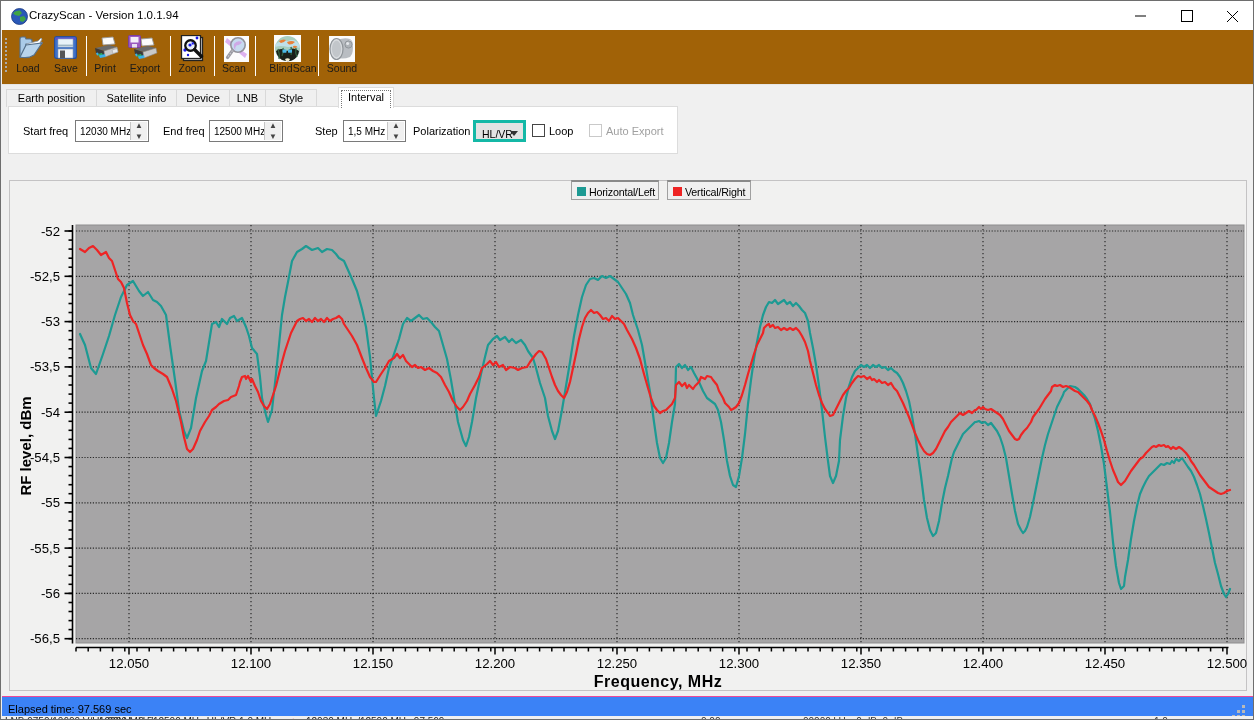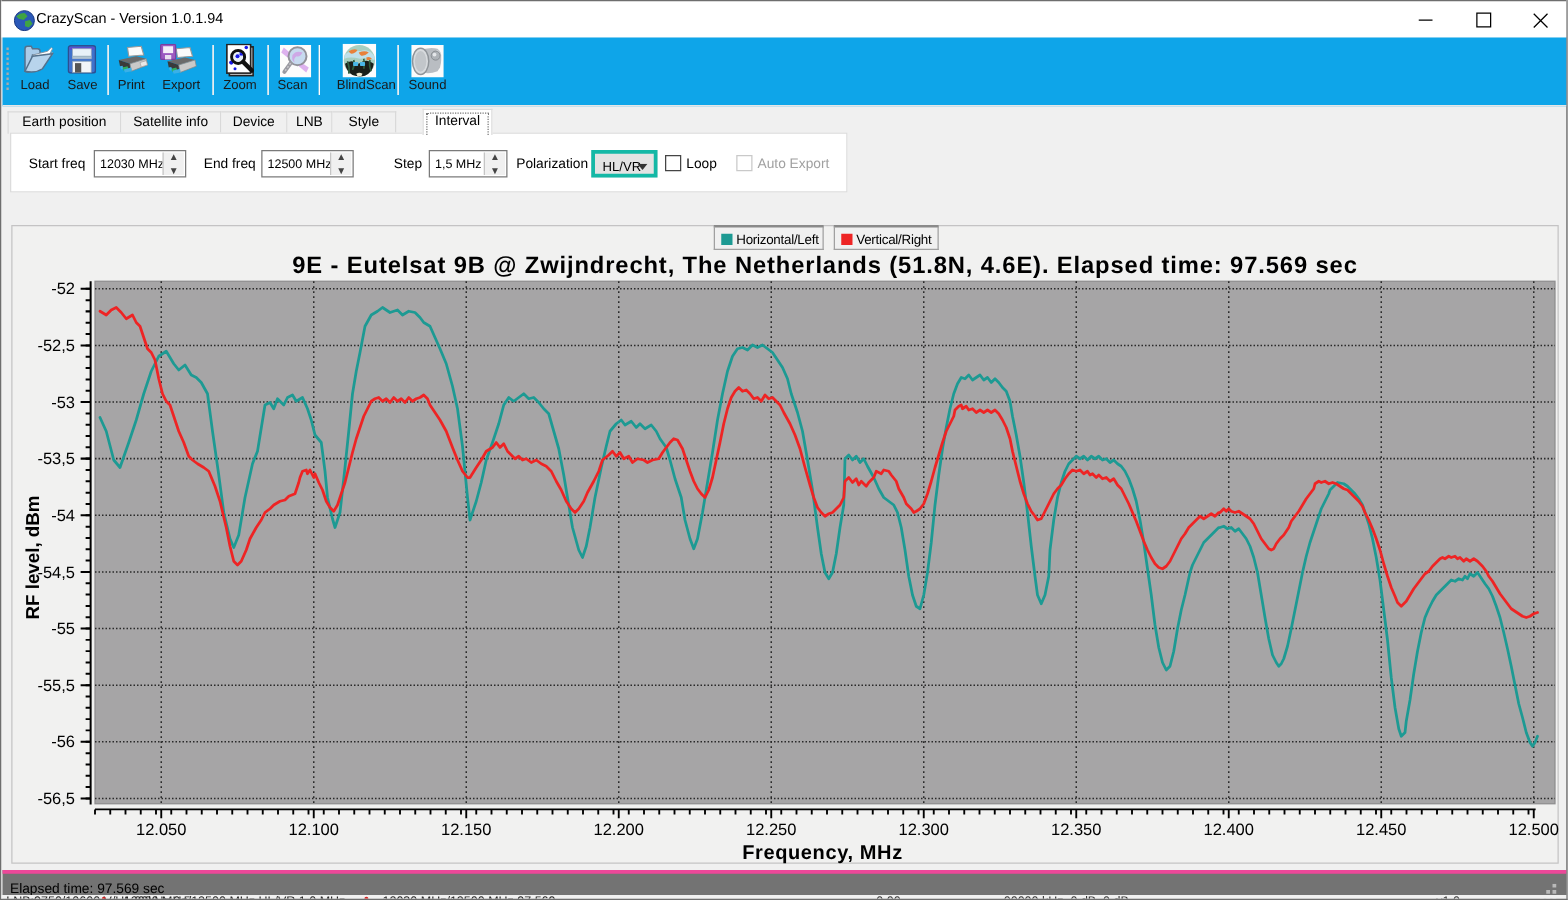--- a/index.html
+++ b/index.html
@@ -5,21 +5,21 @@
 * { margin:0; padding:0; box-sizing:border-box; }
 html,body { width:1254px; height:720px; overflow:hidden; }
 body { font-family:"Liberation Sans", sans-serif; background:#f0f0f0; position:relative;
   border-left:1px solid #6e6e6e; border-right:1px solid #6e6e6e; border-bottom:1px solid #6e6e6e; }
 .abs { position:absolute; }
 
 #titlebar { left:0; top:0; width:1254px; height:30px; background:#fff; border-top:1px solid #6e6e6e; }
 #titletext { left:28px; top:8px; font-size:11.5px; color:#000; }
 .winbtn { top:0; width:46px; height:30px; }
 
-#toolbar { left:1px; top:30px; width:1252px; height:55px; background:#0ea5e9; border-bottom:1px solid #e6e6e6; }
+#toolbar { left:1px; top:30px; width:1252px; height:55px; background:#a16207; border-bottom:1px solid #e6e6e6; }
 .tbsep { top:6px; width:1px; height:40px; background:#c8c8c8; border-right:1px solid #fdfdfd; }
 .tblabel { top:32px; font-size:10.5px; color:#1a1a1a; text-align:center; }
 
 .tab { top:89px; height:18px; background:#f0f0f0; border:1px solid #d9d9d9; border-bottom:none;
   font-size:11px; color:#000; text-align:center; line-height:17px; }
 #tabsel { left:337px; top:87px; width:56px; height:21px; z-index:3; background:#fff;
   border:1px solid #dcdcdc; border-bottom:none; font-size:11px; text-align:center; line-height:19px; }
 #tabsel .focus { position:absolute; left:2px; top:2px; right:2px; bottom:0px; border:1px dotted #777; border-bottom:none; }
 
 #panel { left:7px; top:106px; width:670px; height:48px; background:#fff; border:1px solid #dcdcdc; }
@@ -31,21 +31,21 @@
 .spin .btns:after { content:"▼"; position:absolute; bottom:-1px; left:4px; font-size:8px; color:#444; }
 #dropdown { left:464px; top:13px; width:53px; height:22px; background:#e3e3e3; border:3px solid #14b8a6; font-size:10.5px; }
 .cb { top:17px; width:13px; height:13px; background:#fff; border:1px solid #454545; }
 
 #chart { left:8px; top:180px; width:1238px; height:511px; background:#f1f1f0; border:1px solid #c4c3c4;padding-left:42px; }
 .legend { top:-1px; height:20px; background:#f0f0f0; border:1px solid #a0a0a0; border-top:2px solid #8a8a8a; font-size:10.7px; white-space:nowrap; }
 .legend .sw { position:absolute; left:5px; top:5px; width:9px; height:9px; }
 .legend .lt { position:absolute; left:17px; top:3.5px; letter-spacing:-0.2px; }
 #ctitle { left:66px; top:21px; width:1168px; text-align:center; font-size:19px; font-weight:bold; letter-spacing:0.7px; color:#000; white-space:nowrap; }
 
-#statusbar { left:1px; top:696px; width:1252px; height:24px; background:#737373; border-top:3px solid #ec4899; }
+#statusbar { left:1px; top:696px; width:1252px; height:24px; background:#3b82f6; border-top:1px solid #ec4899; }
 #stattext { left:6px; top:6px; font-size:11px; color:#000; }
 </style>
 </head>
 <body>
 <div class="abs" id="titlebar">
   <svg class="abs" style="left:10px;top:7px" width="17" height="17" viewBox="0 0 17 17">
     <circle cx="8.5" cy="8.5" r="8" fill="#2a58b8"></circle>
     <path d="M2 5 Q5 2 9 2.5 L11 5 8 8 4 7 Z" fill="#3fa344"></path>
     <path d="M9 9 L13 8 15 11 12 14 9 13 Z" fill="#3fa344"></path>
     <circle cx="8.5" cy="8.5" r="8" fill="none" stroke="#1a3a80" stroke-width="0.8"></circle>
@@ -200,21 +200,20 @@
 
 <div class="abs" id="chart">
   <div class="abs legend" style="left:561px;width:88px">
       <span class="sw" style="background:#1d9a93"></span>
       <span class="lt">Horizontal/Left</span>
     </div>
   <div class="abs legend" style="left:657px;width:84px">
       <span class="sw" style="background:#ee2424"></span>
       <span class="lt">Vertical/Right</span>
     </div>
-  <div class="abs" id="ctitle">9E - Eutelsat 9B @ Zwijndrecht, The Netherlands (51.8N, 4.6E). Elapsed time: 97.569 sec</div>
   <svg class="abs" style="left:-1px;top:-1px" width="1240" height="513" viewBox="0 0 1240 513">
 <rect x="67" y="45" width="1168" height="418" fill="#a6a5a6" stroke="#8e8d8e" stroke-width="1"></rect>
 <g stroke="#2a2a2a" stroke-width="1.2" stroke-dasharray="1.3,2.7">
         <line x1="120" y1="45" x2="120" y2="463"></line>
         <line x1="242" y1="45" x2="242" y2="463"></line>
         <line x1="364" y1="45" x2="364" y2="463"></line>
         <line x1="486" y1="45" x2="486" y2="463"></line>
         <line x1="608" y1="45" x2="608" y2="463"></line>
         <line x1="730" y1="45" x2="730" y2="463"></line>
         <line x1="852" y1="45" x2="852" y2="463"></line>

